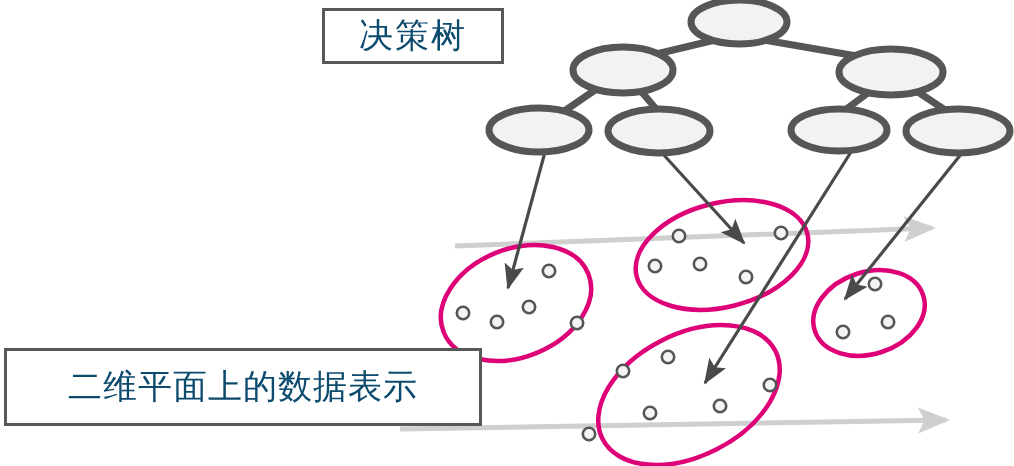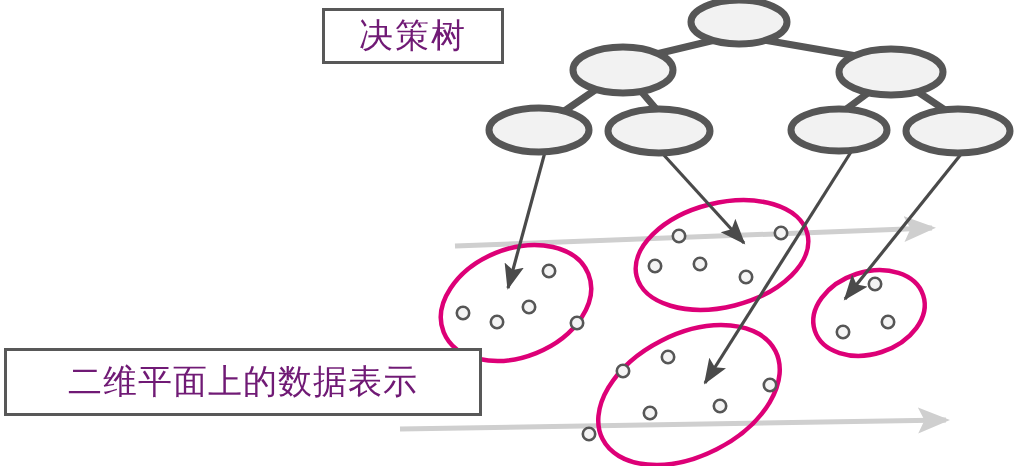--- a/index.html
+++ b/index.html
@@ -25,37 +25,37 @@
     height: 466px;
   }
   .label-box {
     position: absolute;
     box-sizing: border-box;
     background: #ffffff;
     border: 3px solid #585858;
     display: flex;
     align-items: center;
     justify-content: center;
-    color: #701a75;
+    color: #0c4a6e;
     white-space: nowrap;
     z-index: 5;
   }
   #label-decision-tree {
     left: 322px;
     top: 8px;
     width: 182px;
     height: 56px;
     font-size: 34px;
     letter-spacing: 2px;
   }
   #label-data-plane {
     left: 4px;
     top: 348px;
     width: 478px;
-    height: 68px;
+    height: 78px;
     font-size: 34px;
     letter-spacing: 1px;
   }
   .node-ellipse {
     fill: #F2F2F2;
     stroke: #565656;
     stroke-width: 7;
   }
   .tree-edge {
     stroke: #565656;

